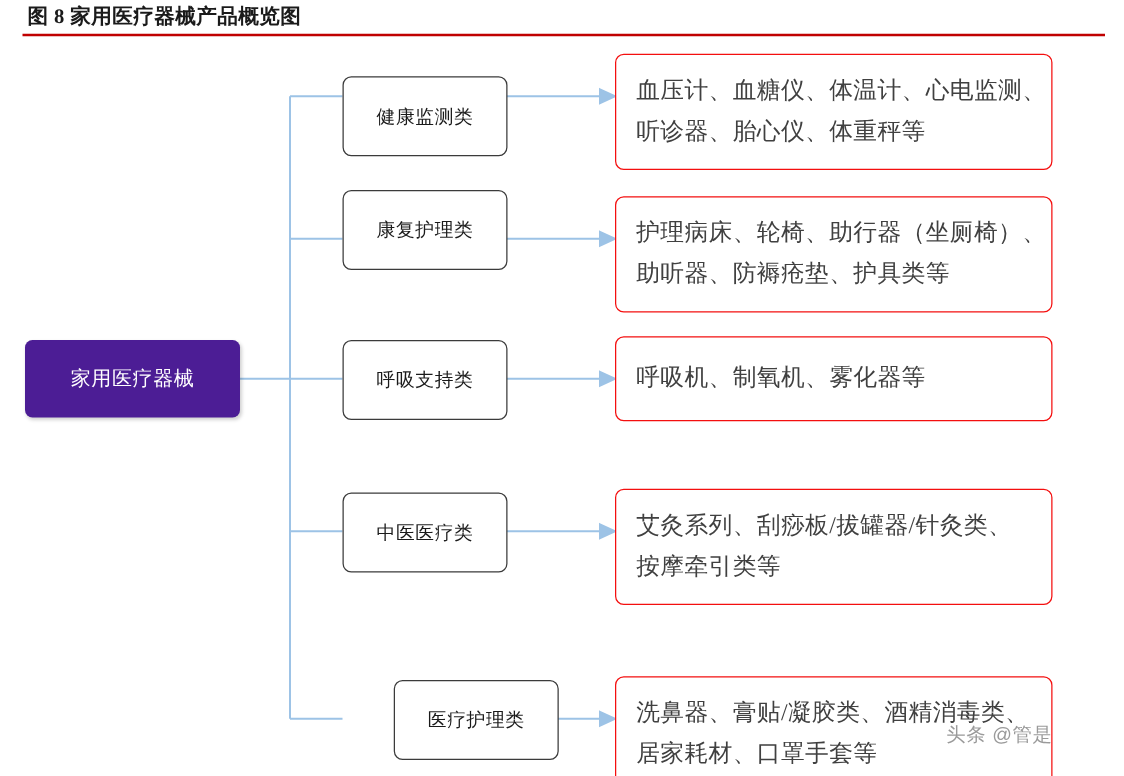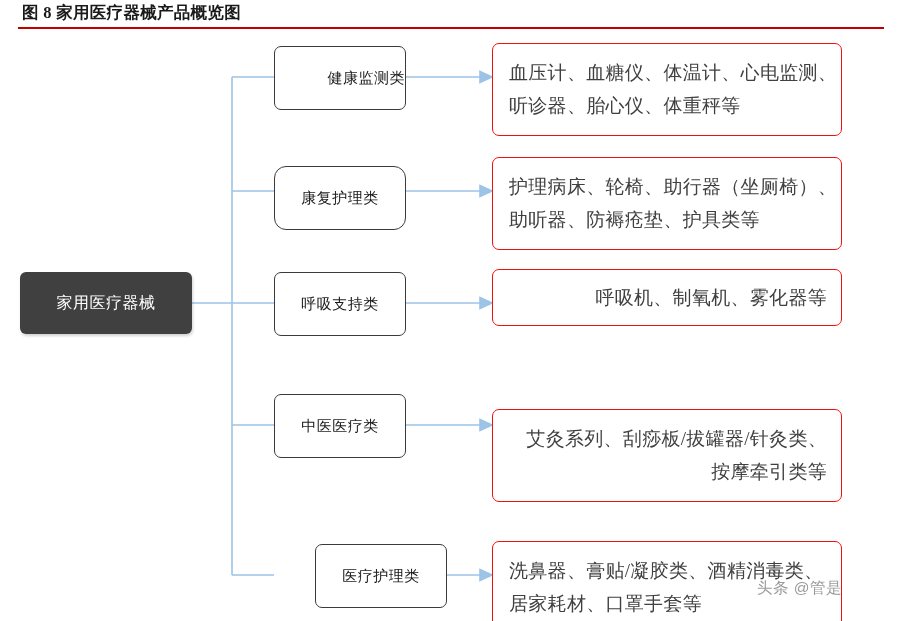--- a/index.html
+++ b/index.html
@@ -39,21 +39,21 @@
     width: 866px;
     height: 2px;
     background: #c00000;
   }
   .root-node {
     position: absolute;
     left: 20px;
     top: 272px;
     width: 172px;
     height: 62px;
-    background: #404040;
+    background: #4c1d95;
     border-radius: 6px;
     color: #ffffff;
     font-size: 16px;
     font-family: "Liberation Serif", serif;
     display: flex;
     align-items: center;
     justify-content: center;
     box-shadow: 1px 2px 3px rgba(0,0,0,0.18);
     letter-spacing: 0.5px;
   }
@@ -139,24 +139,24 @@
     <polygon points="480,419.5 492,425 480,430.5"></polygon>
     <line x1="404" y1="575" x2="480" y2="575"></line>
     <polygon points="480,569.5 492,575 480,580.5"></polygon>
   </g>
 </svg>
 
 <div class="root-node">
   <span>家用医疗器械</span>
 </div>
 
-<div class="cat-node" style="left:274px; top:46px;justify-content:flex-end;">
+<div class="cat-node" style="left:274px; top:61px;">
   <span>健康监测类</span>
 </div>
-<div class="cat-node" style="left:274px; top:166px;border-radius:12px;">
+<div class="cat-node" style="left:274px; top:152px;">
   <span>康复护理类</span>
 </div>
 <div class="cat-node" style="left:274px; top:272px;justify-content:center;">
   <span>呼吸支持类</span>
 </div>
 <div class="cat-node" style="left:274px; top:394px;">
   <span>中医医疗类</span>
 </div>
 <div class="cat-node" style="left:274px; top:544px;margin-left:41px;">
   <span>医疗护理类</span>
@@ -165,25 +165,25 @@
 <div class="detail-node" style="left:492px; top:43px;">
   <span class="ln">血压计、血糖仪、体温计、心电监测、</span>
   <span class="ln">听诊器、胎心仪、体重秤等</span>
 </div>
 
 <div class="detail-node" style="left:492px; top:157px;">
   <span class="ln">护理病床、轮椅、助行器（坐厕椅）、</span>
   <span class="ln">助听器、防褥疮垫、护具类等</span>
 </div>
 
-<div class="detail-node" style="left:492px; top:269px; height:57px; display:flex; align-items:center;justify-content:flex-end;">
+<div class="detail-node" style="left:492px; top:269px; height:68px; display:flex; align-items:center;">
   <span class="ln">呼吸机、制氧机、雾化器等</span>
 </div>
 
-<div class="detail-node" style="left:492px; top:409px;text-align:right;">
+<div class="detail-node" style="left:492px; top:391px;">
   <span class="ln">艾灸系列、刮痧板/拔罐器/针灸类、</span>
   <span class="ln">按摩牵引类等</span>
 </div>
 
 <div class="detail-node" style="left:492px; top:541px;">
   <span class="ln">洗鼻器、膏贴/凝胶类、酒精消毒类、</span>
   <span class="ln">居家耗材、口罩手套等</span>
 </div>
 
 <div id="watermark">头条 @管是</div>

